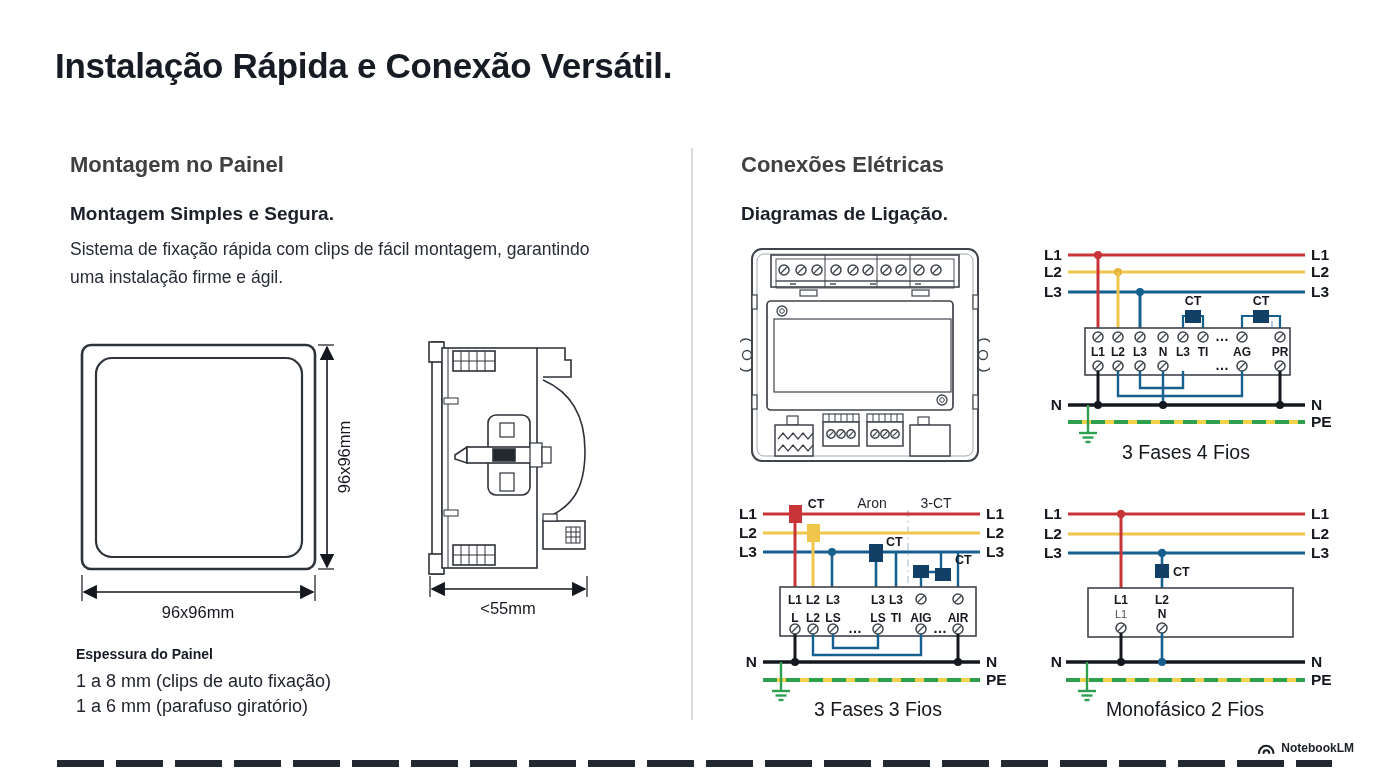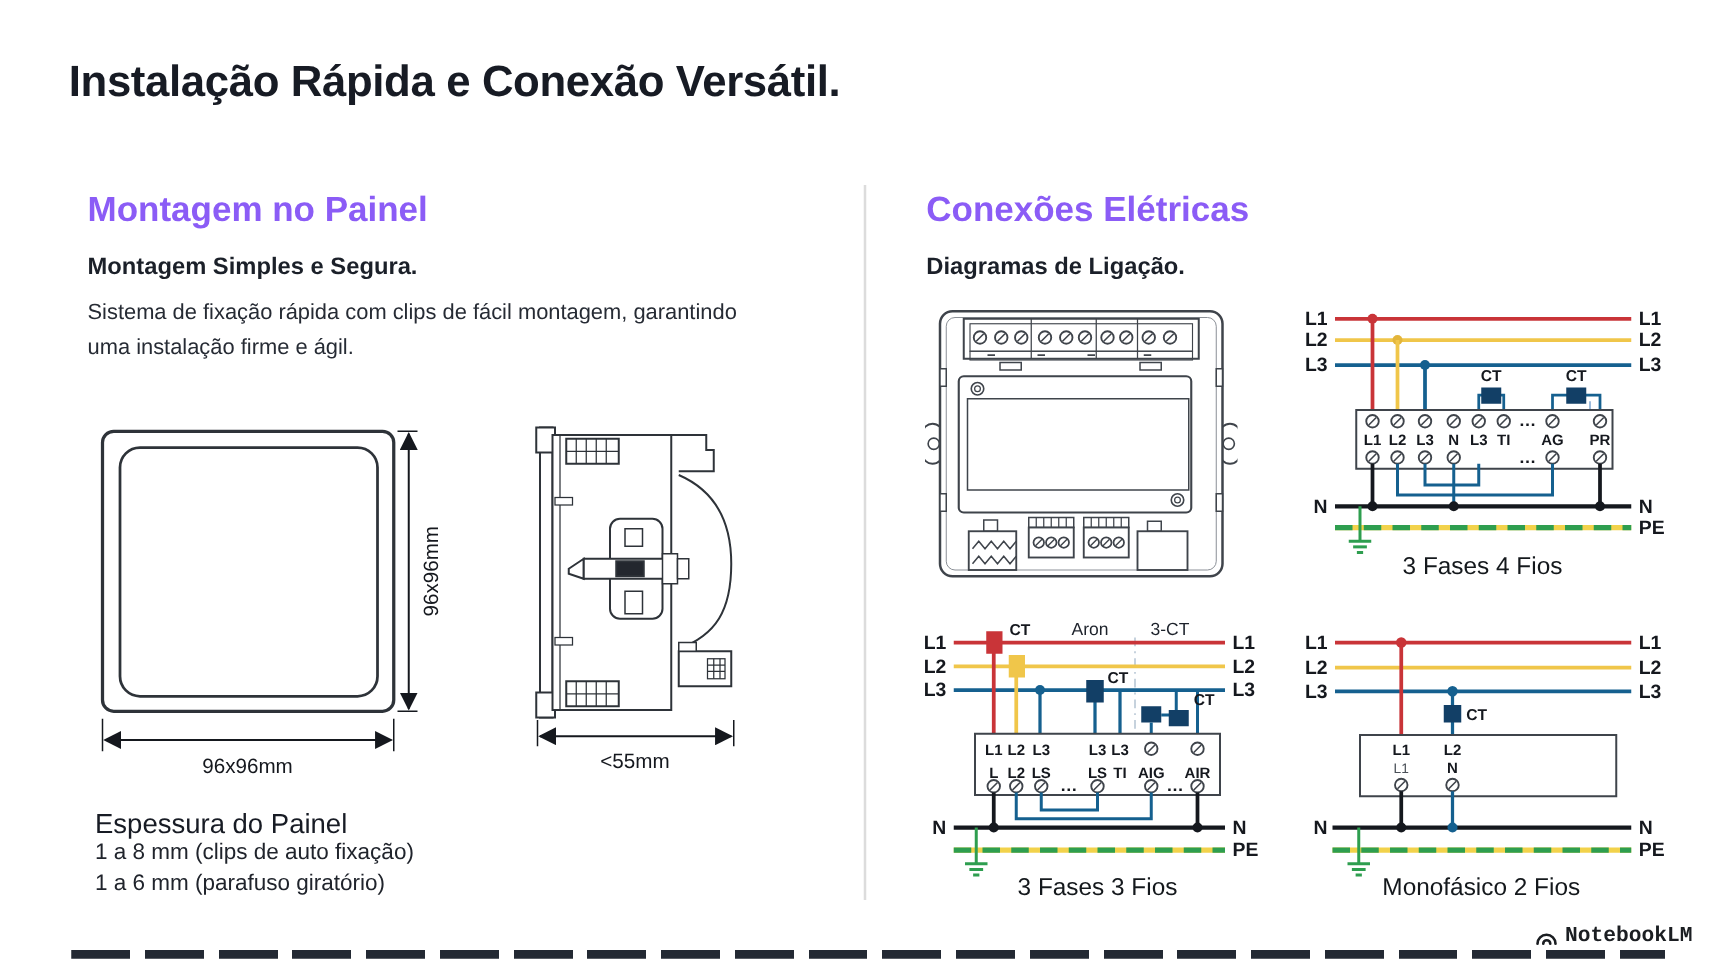--- a/index.html
+++ b/index.html
@@ -1,35 +1,35 @@
 <!DOCTYPE html>
 <html><head>
 <meta charset="utf-8">
 <style>
   html,body{margin:0;padding:0;background:#fff;}
   #canvas{position:relative;width:1376px;height:768px;background:#ffffff;overflow:hidden;
           font-family:"Liberation Sans",sans-serif;color:#181c25;}
   .abs{position:absolute;}
   .title{font-size:35px;font-weight:700;letter-spacing:-0.3px;color:#171b24;}
-  .h2{font-size:28px;font-weight:700;color:#8b5cf6;}
+  .h2{font-size:22px;font-weight:700;color:#404040;}
   .sub{font-size:19px;font-weight:600;color:#1b2029;}
   .body-text{font-size:17.5px;font-weight:400;line-height:1.58;color:#262b34;}
-  .thick-h{font-size:22px;font-weight:400;color:#171b24;}
+  .thick-h{font-size:14px;font-weight:700;color:#171b24;}
   .thick-l{font-size:18px;font-weight:400;color:#20242c;}
   .divider{width:2px;background:#dcdcdc;}
   svg text{font-family:"Liberation Sans",sans-serif;fill:#15181e;}
   .lblP{font-size:15.5px;font-weight:700;}
   .lblT{font-size:12px;font-weight:700;}
   .lblT2{font-size:11px;font-weight:400;fill:#4a5058;}
   .lblCT{font-size:12.5px;font-weight:700;}
   .cap{font-size:19.5px;font-weight:400;fill:#14181c;}
   .dim{font-size:16.5px;font-weight:400;fill:#15181e;}
   .ell{font-size:14px;font-weight:700;}
   .hdr2{font-size:14px;font-weight:400;fill:#1d222b;}
-  .watermark{display:flex;align-items:center;gap:5px;font-size:17px;font-weight:700;color:#1b1e22;font-family:Liberation Mono, monospace;}
+  .watermark{display:flex;align-items:center;gap:5px;font-size:12px;font-weight:700;color:#1b1e22;}
   .crop-strip{background:repeating-linear-gradient(90deg,#232933 0 47px,transparent 47px 59px),
               repeating-linear-gradient(90deg,transparent 0 260px,#ffffff 260px 268px,transparent 268px 520px);
               background-color:transparent;}
 </style>
 </head>
 <body>
 
 <div id="canvas">
 
   <svg width="0" height="0" style="position:absolute" aria-hidden="true">

